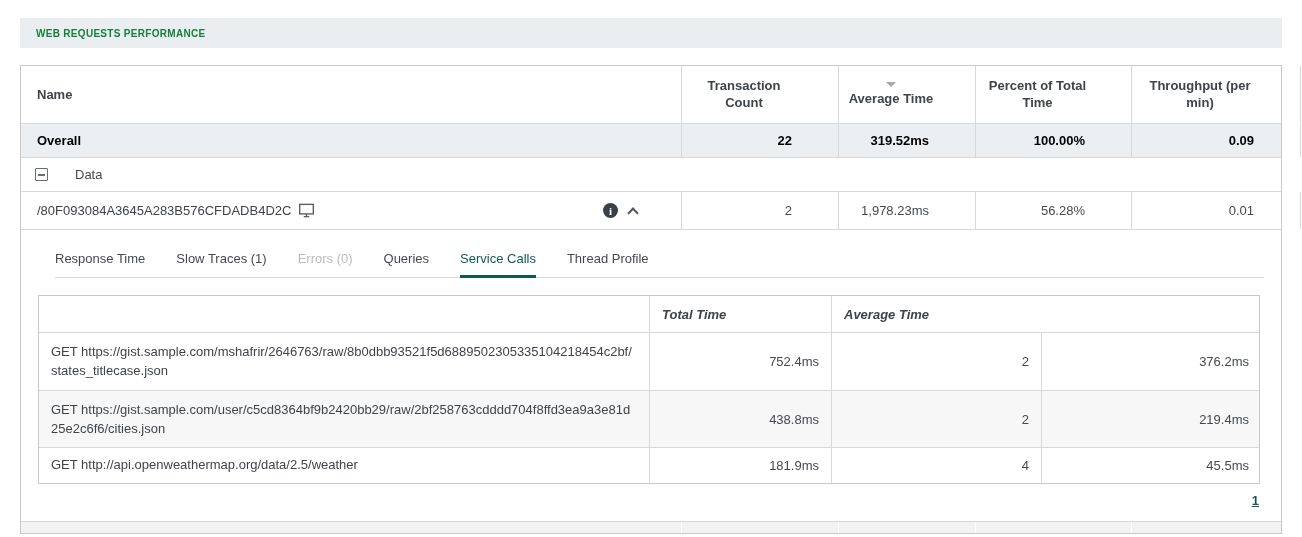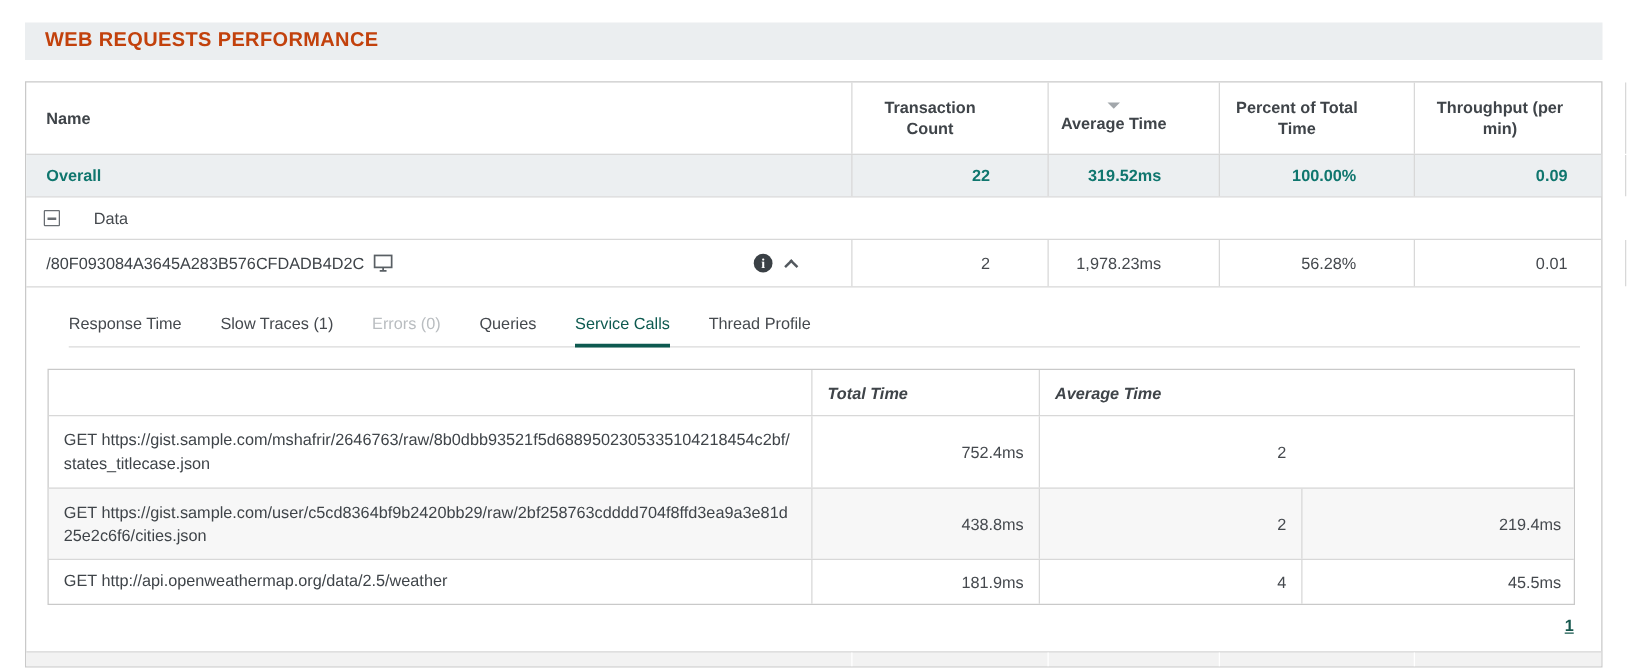--- a/index.html
+++ b/index.html
@@ -12,21 +12,21 @@
   }
   .wrap { padding: 18px 20px 0 20px; }
 
   
   .title-bar {
     height: 30px; background: #ebeef0;
     display: flex; align-items: center; padding: 0 16px;
     margin-bottom: 17px;
   }
   .title-bar .title-text {
-    font-weight: bold; color: #c2410c; font-size: 16px; letter-spacing: .3px;
+    font-weight: bold; color: #15803d; font-size: 10px; letter-spacing: .3px;
   }
 
   
   .outer-table { width: 1262px; border: 1px solid #c9c9c9; background: #fff; }
   .outer-table > div + div { border-top: 1px solid #d8d8d8; }
 
   .orow { display: grid; grid-template-columns: 628px 125px 105px 124px 137px 90px 53px; gap: 32px; }
   .orow > .cell + .cell { border-left: 1px solid #d8d8d8; }
 
   .header-row { height: 57px; }
@@ -34,21 +34,21 @@
            font-weight: bold; color: #3f4449; }
   .hnum  { display: flex; flex-direction: column; align-items: center; justify-content: center;
            text-align: center; font-weight: bold; color: #3f4449; padding: 0 8px; line-height: 1.3; }
   .sort-arrow { width: 0; height: 0; border-left: 5px solid transparent;
                 border-right: 5px solid transparent; border-top: 5px solid #a2a7ab;
                 margin-bottom: 4px; }
 
   .val { display: flex; align-items: center; justify-content: flex-end; padding-right: 14px; }
   .nameval { display: flex; align-items: center; padding-left: 16px; }
 
-  .overall-row { height: 34px; background: #eceff1; font-weight: bold; color: #0f766e; }
+  .overall-row { height: 34px; background: #eceff1; font-weight: bold; color: #000000; }
 
   .group-row { height: 34px; display: flex; align-items: center; padding-left: 14px; cursor: pointer; gap: 20px; }
   .minus-icon { width: 13px; height: 13px; border: 1px solid #696e73; border-radius: 1px;
                 display: inline-flex; align-items: center; justify-content: center; margin-right: 7px; }
   .minus-icon i { display: block; width: 7px; height: 2px; background: #696e73; }
 
   .txn-row { height: 38px; }
   .txn-name { display: flex; align-items: center; padding: 0 10px 0 16px; color: #3f4449; }
   .monitor-icon { margin-left: 7px; color: #595f64; display: inline-flex; }
   .spacer { flex: 1 1 auto; }
@@ -175,20 +175,21 @@
         <div class="irow ihead">
           <div class="icell"></div>
           <div class="icell">Total Time</div>
           <div class="icell">Average Time</div>
         </div>
 
         <div class="irow ir1">
           <div class="icell iname">GET https://gist.sample.com/mshafrir/2646763/raw/8b0dbb93521f5d6889502305335104218454c2bf/states_titlecase.json</div>
           <div class="icell ival">752.4ms</div>
           <div class="icell ival">2</div>
+          <div class="icell ival">376.2ms</div>
         </div>
 
         <div class="irow ir2 zebra">
           <div class="icell iname">GET https://gist.sample.com/user/c5cd8364bf9b2420bb29/raw/2bf258763cdddd704f8ffd3ea9a3e81d25e2c6f6/cities.json</div>
           <div class="icell ival">438.8ms</div>
           <div class="icell ival">2</div>
           <div class="icell ival">219.4ms</div>
         </div>
 
         <div class="irow ir3">

